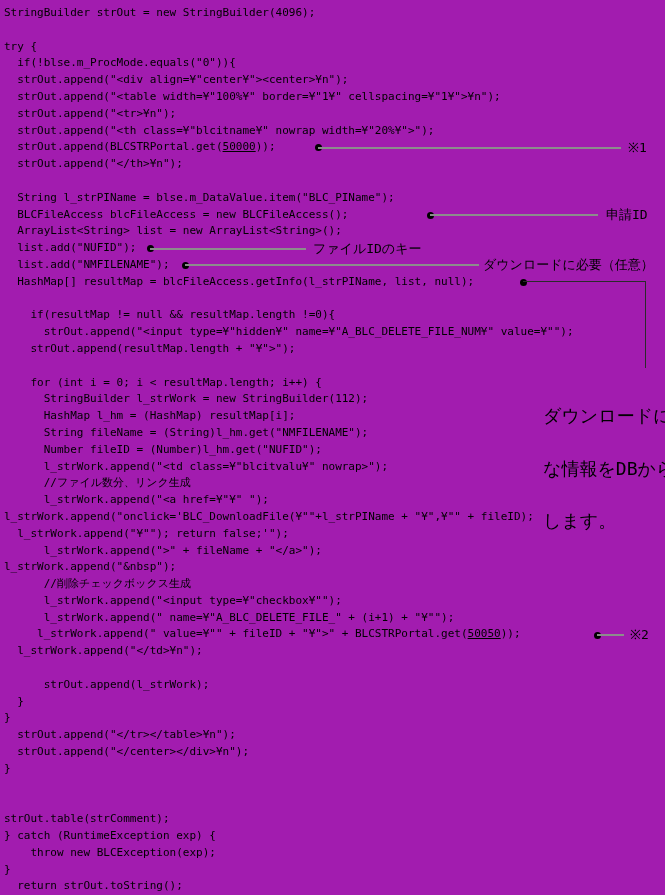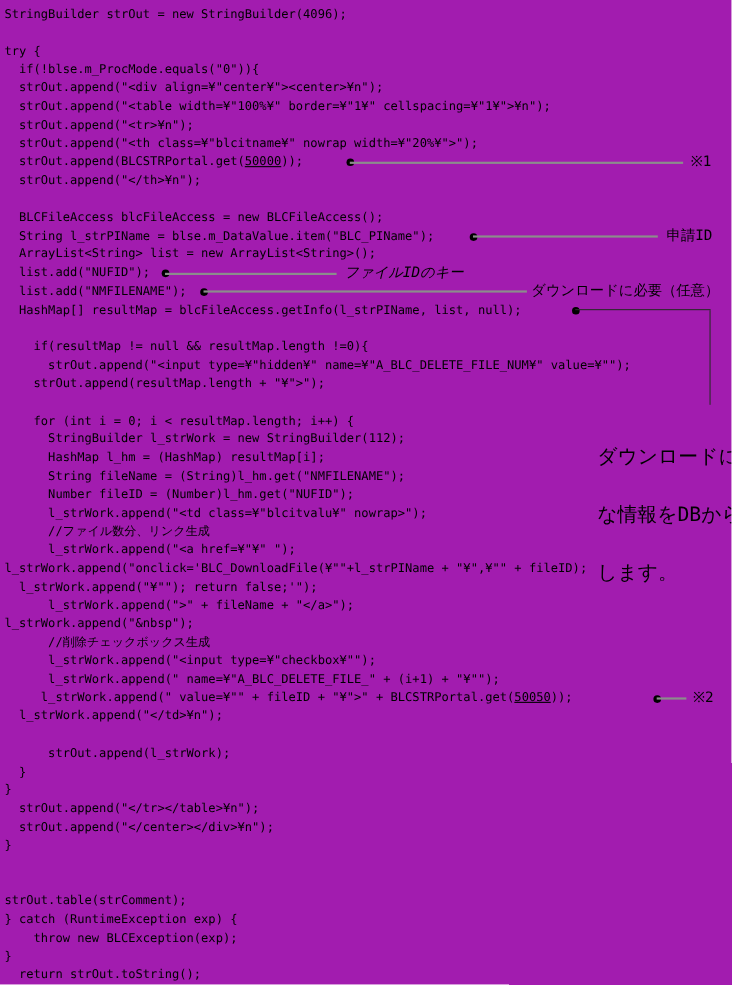--- a/index.html
+++ b/index.html
@@ -41,22 +41,22 @@
       <div class="cl"></div>
       <div class="cl"><span>try {</span></div>
       <div class="cl"><span>  if(!blse.m_ProcMode.equals("0")){</span></div>
       <div class="cl"><span>  strOut.append("&lt;div align=¥"center¥"&gt;&lt;center&gt;¥n");</span></div>
       <div class="cl"><span>  strOut.append("&lt;table width=¥"100%¥" border=¥"1¥" cellspacing=¥"1¥"&gt;¥n");</span></div>
       <div class="cl"><span>  strOut.append("&lt;tr&gt;¥n");</span></div>
       <div class="cl"><span>  strOut.append("&lt;th class=¥"blcitname¥" nowrap width=¥"20%¥"&gt;");</span></div>
       <div class="cl"><span>  strOut.append(BLCSTRPortal.get(</span><span class="u">50000</span><span>));</span></div>
       <div class="cl"><span>  strOut.append("&lt;/th&gt;¥n");</span></div>
       <div class="cl"></div>
+      <div class="cl"><span>  String l_strPIName = blse.m_DataValue.item("BLC_PIName");</span></div>
       <div class="cl"><span>  BLCFileAccess blcFileAccess = new BLCFileAccess();</span></div>
-      <div class="cl"><span>  String l_strPIName = blse.m_DataValue.item("BLC_PIName");</span></div>
       <div class="cl"><span>  ArrayList&lt;String&gt; list = new ArrayList&lt;String&gt;();</span></div>
       <div class="cl"><span>  list.add("NUFID");</span></div>
       <div class="cl"><span>  list.add("NMFILENAME");</span></div>
       <div class="cl"><span>  HashMap[] resultMap = blcFileAccess.getInfo(l_strPIName, list, null);</span></div>
       <div class="cl"></div>
       <div class="cl"><span>    if(resultMap != null &amp;&amp; resultMap.length !=0){</span></div>
       <div class="cl"><span>      strOut.append("&lt;input type=¥"hidden¥" name=¥"A_BLC_DELETE_FILE_NUM¥" value=¥"");</span></div>
       <div class="cl"><span>    strOut.append(resultMap.length + "¥"&gt;");</span></div>
       <div class="cl"></div>
       <div class="cl"><span>    for (int i = 0; i &lt; resultMap.length; i++) {</span></div>
@@ -93,21 +93,21 @@
     </div>
   <div id="callout-layer">
       <div class="bullet" style="left: 315px; top: 144.3px;"></div>
       <div class="lead g" style="left: 318px; width: 303px; top: 146.8px;"></div>
       <div class="lab" style="left: 628px; top: 139.8px;">※1</div>
       <div class="bullet" style="left: 427px; top: 211.5px;"></div>
       <div class="lead g" style="left: 430px; width: 168px; top: 214px;"></div>
       <div class="lab" style="left: 606px; top: 207px;">申請ID</div>
       <div class="bullet" style="left: 147px; top: 245.1px;"></div>
       <div class="lead g" style="left: 150px; width: 156px; top: 247.6px;"></div>
-      <div class="lab" style="left: 313px; top: 240.6px; font-style: italic;">ファイルIDのキー</div>
+      <div class="lab" style="left: 313px; top: 240.6px;">ファイルIDのキー</div>
       <div class="bullet" style="left: 182px; top: 261.9px;"></div>
       <div class="lead g" style="left: 185px; width: 294px; top: 264.4px;"></div>
       <div class="lab" style="left: 483px; top: 257.4px;">ダウンロードに必要（任意）</div>
       <div class="bullet" style="left: 520px; top: 278.7px;"></div>
       <div class="lead t" style="left: 523px; width: 123px; top: 281.2px;"></div>
       <div class="vlead" style="left: 645px; top: 282.2px; height: 85.8px;"></div>
       <div class="bullet" style="left: 594px; top: 631.5px;"></div>
       <div class="lead g" style="left: 597px; width: 27px; top: 634px;"></div>
       <div class="lab" style="left: 630px; top: 627px;">※2</div>
     </div>

